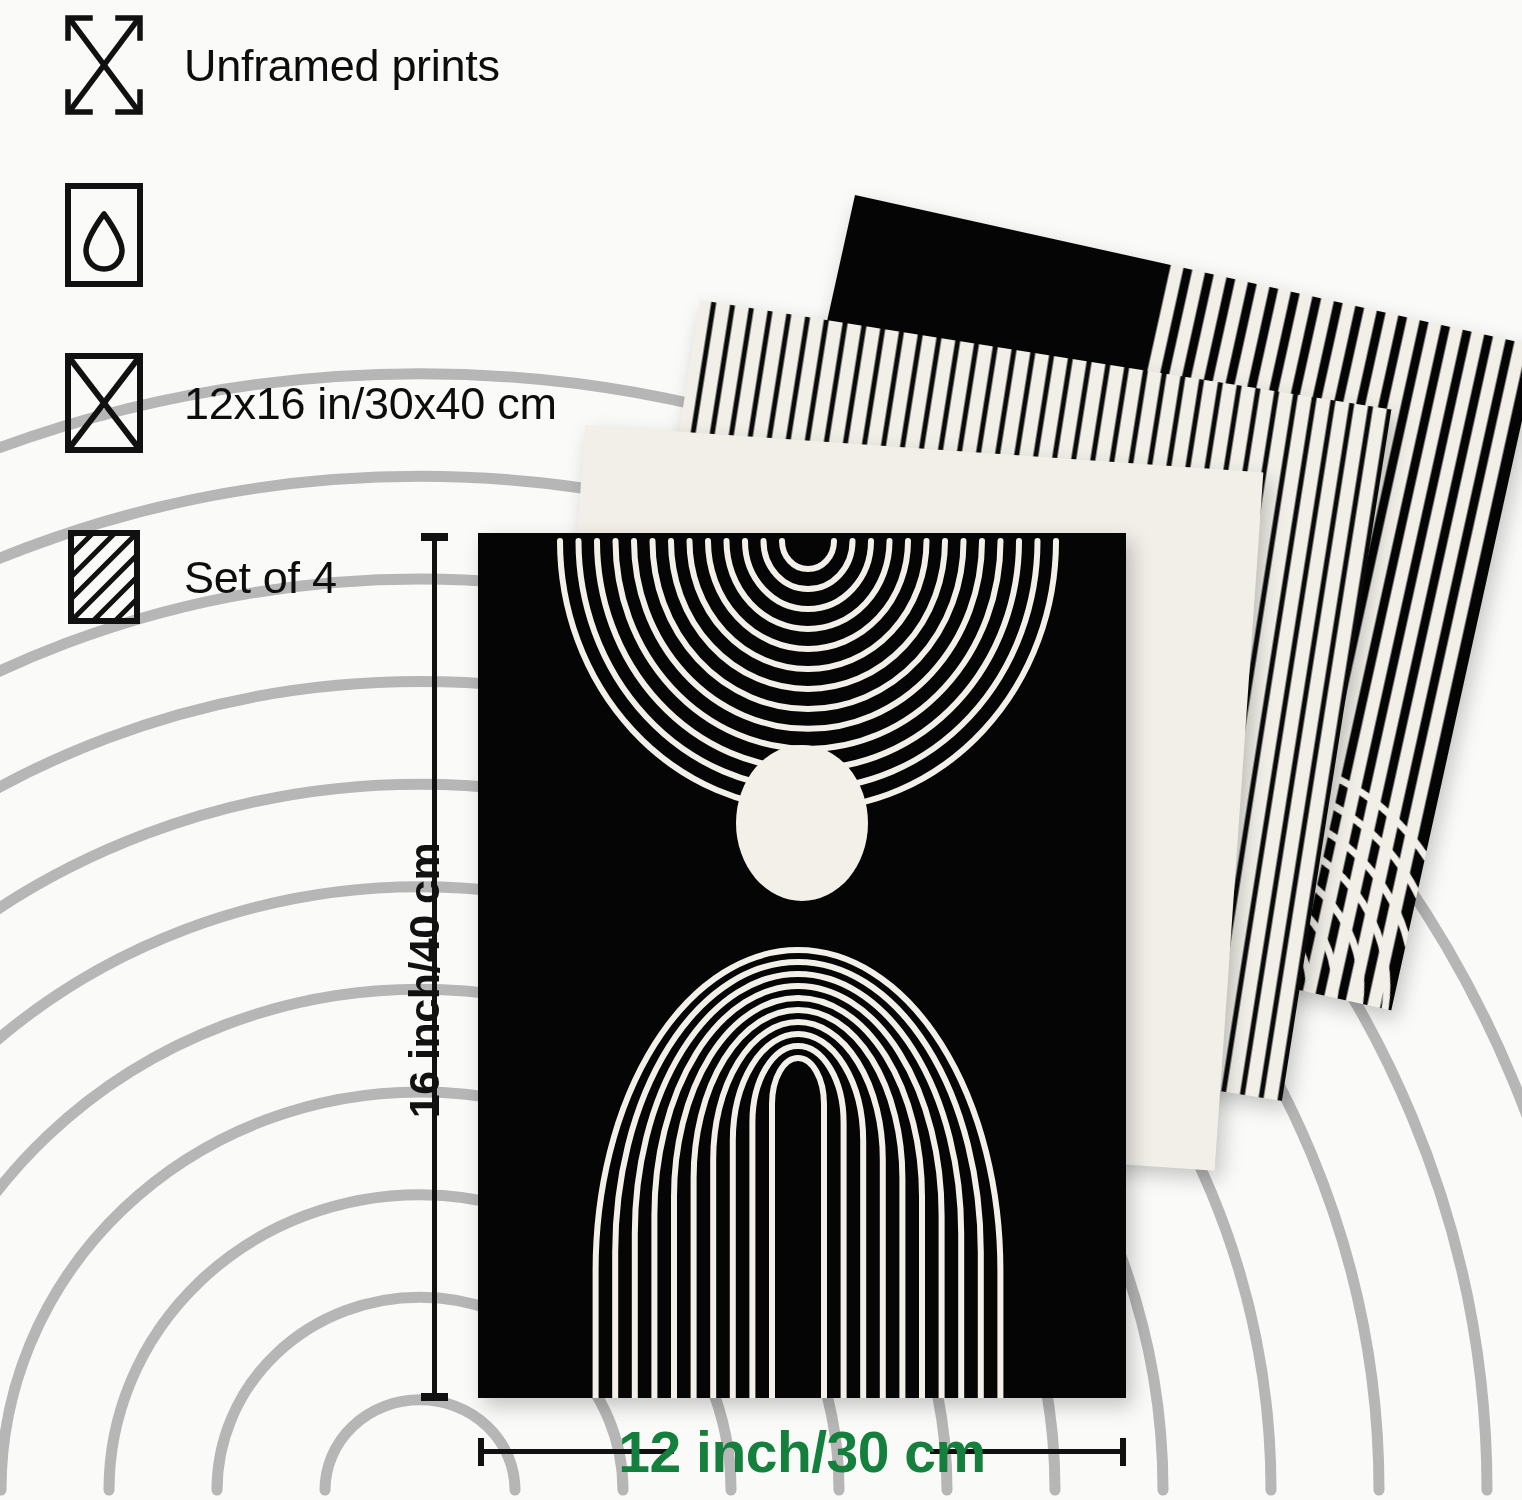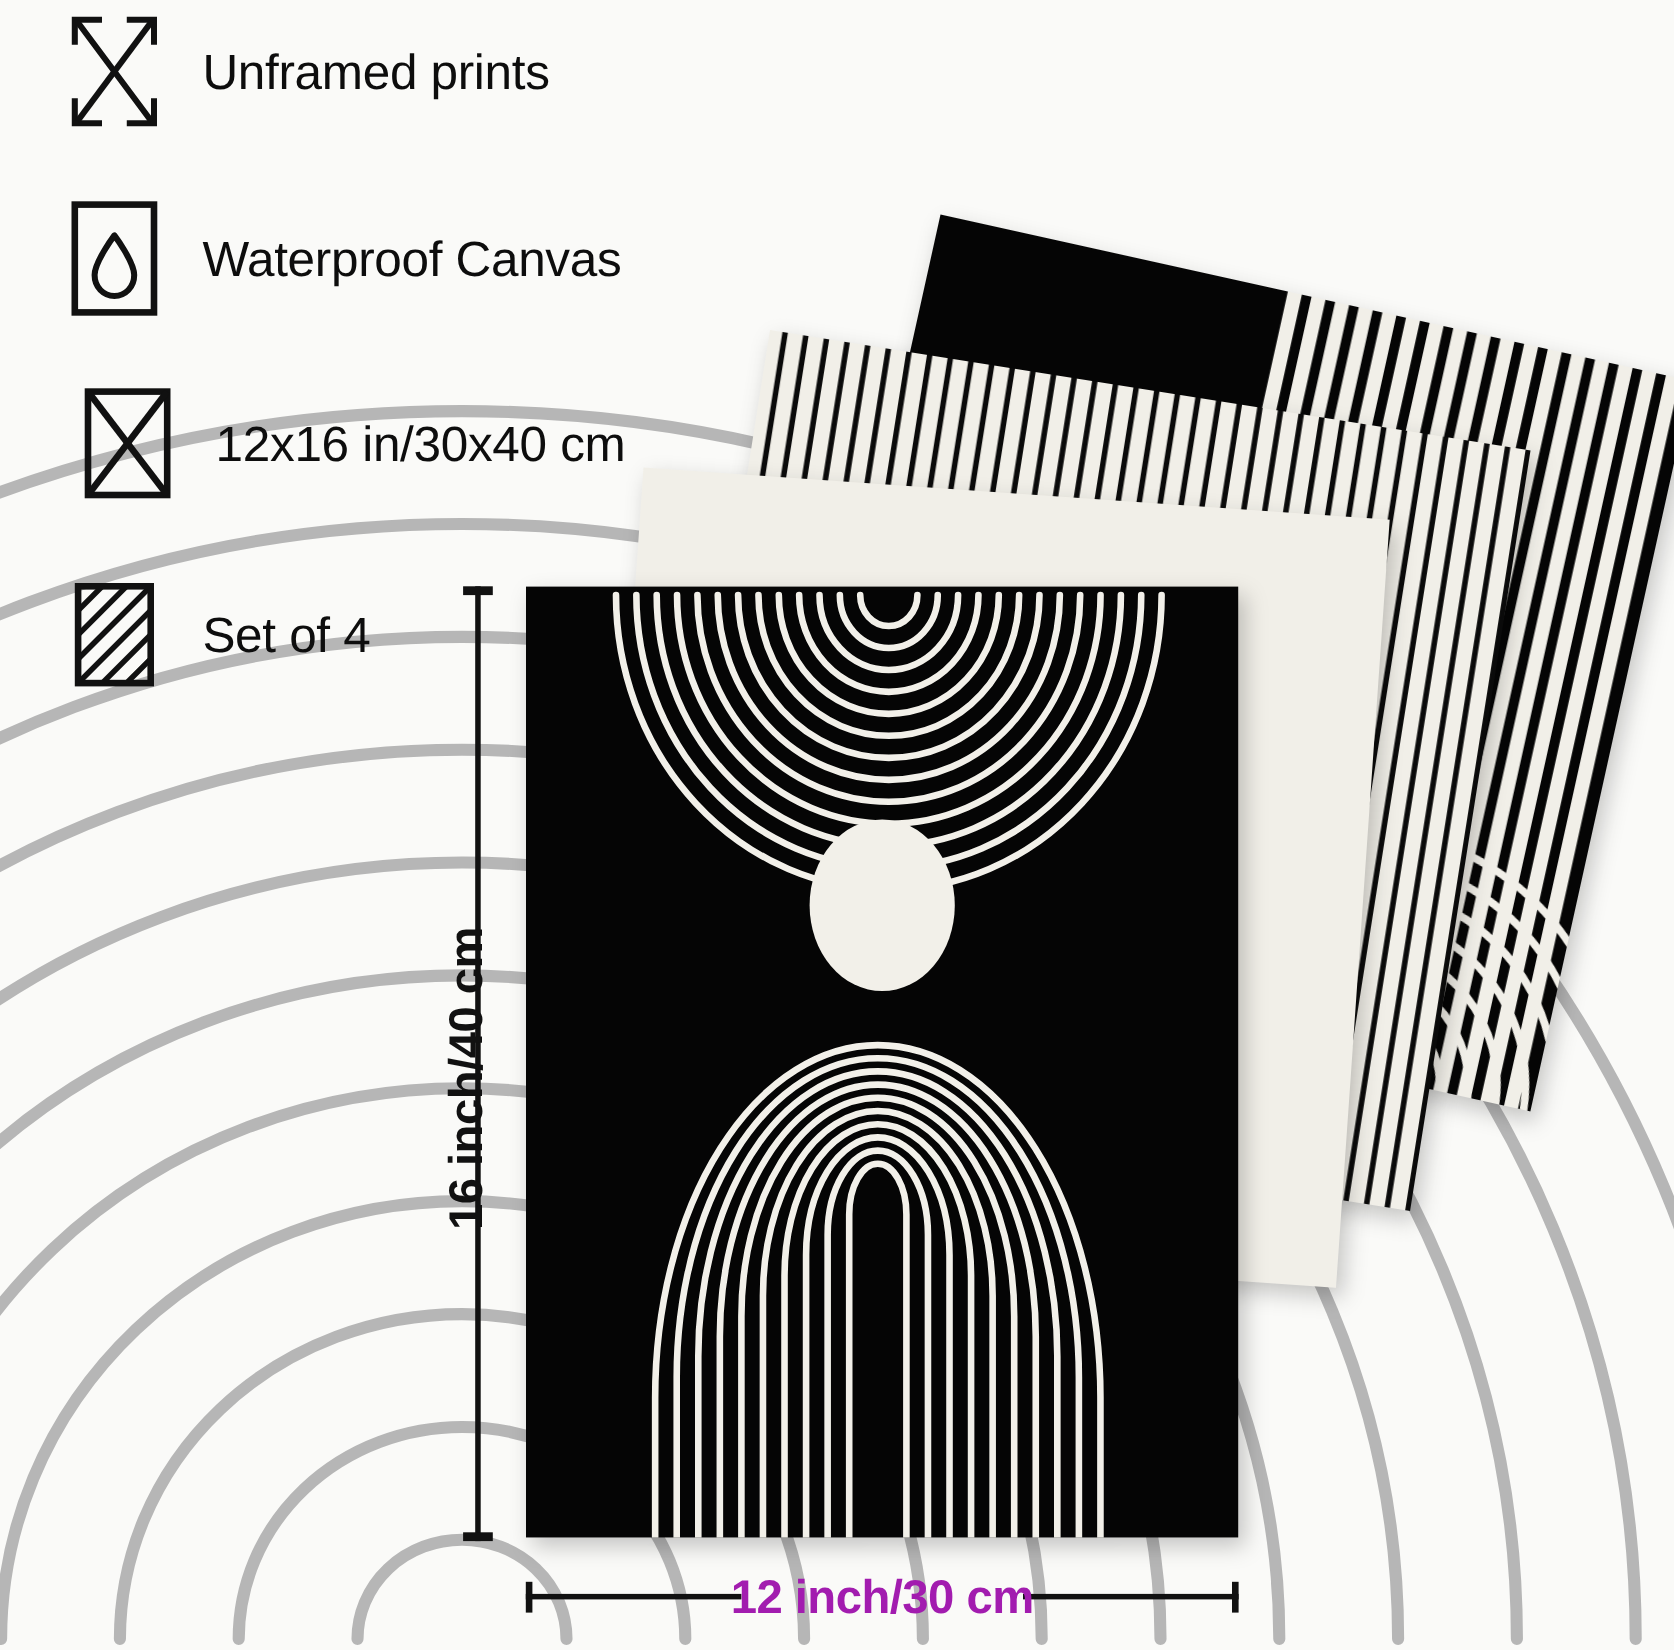--- a/index.html
+++ b/index.html
@@ -39,21 +39,21 @@
   .dim-h{position:absolute;left:478px;top:1432px;width:648px;height:40px;}
   .dim-h .bar{position:absolute;top:17px;height:5px;background:#111;}
   .dim-h .bar.l{left:0;width:196px;}
   .dim-h .bar.r{right:0;width:196px;}
   .dim-h .cap{position:absolute;top:6px;width:6px;height:28px;background:#111;}
   .dim-h .cap.l{left:0;}
   .dim-h .cap.r{right:0;}
   .dim-h-label{
     position:absolute;left:0;top:0;width:648px;height:40px;
     display:flex;align-items:center;justify-content:center;
-    font-size:43px;font-weight:700;color:#a21caf;letter-spacing:-0.5px;white-space:nowrap;
+    font-size:57px;font-weight:700;color:#15803d;letter-spacing:-0.5px;white-space:nowrap;
   }
 
   
   .print{position:absolute;overflow:hidden;}
   .shadowed{filter:drop-shadow(6px 8px 10px rgba(0,0,0,0.22));}
 </style>
 </head>
 <body>
 
 <div id="stage">
@@ -92,24 +92,23 @@
       <div class="feature-label">Unframed prints</div>
     </div>
 
     <div class="feature-row" style="top:180px;left:0;">
       <div class="feature-icon">
         <svg viewBox="0 0 88 110" width="88" height="110">
           <rect x="8" y="6" width="72" height="98" fill="none" stroke="#111" stroke-width="6"></rect>
           <path d="M44 34 C 44 34 26 58 26 70 C 26 81 34 89 44 89 C 54 89 62 81 62 70 C 62 58 44 34 44 34 Z" fill="none" stroke="#111" stroke-width="5.5" stroke-linejoin="round"></path>
         </svg>
       </div>
-      <div class="feature-label">Waterproof  Canvas</div>
-    </div>
-
-    <div class="feature-row" style="top:348px;left:12px;justify-content:flex-end;">
+    </div>
+
+    <div class="feature-row" style="top:348px;left:0;justify-content:flex-end;">
       <div class="feature-icon">
         <svg viewBox="0 0 88 110" width="88" height="110">
           <rect x="8" y="8" width="72" height="94" fill="none" stroke="#111" stroke-width="6"></rect>
           <line x1="8" y1="8" x2="80" y2="102" stroke="#111" stroke-width="6"></line>
           <line x1="80" y1="8" x2="8" y2="102" stroke="#111" stroke-width="6"></line>
         </svg>
       </div>
       <div class="feature-label">12x16 in/30x40 cm</div>
     </div>
 

